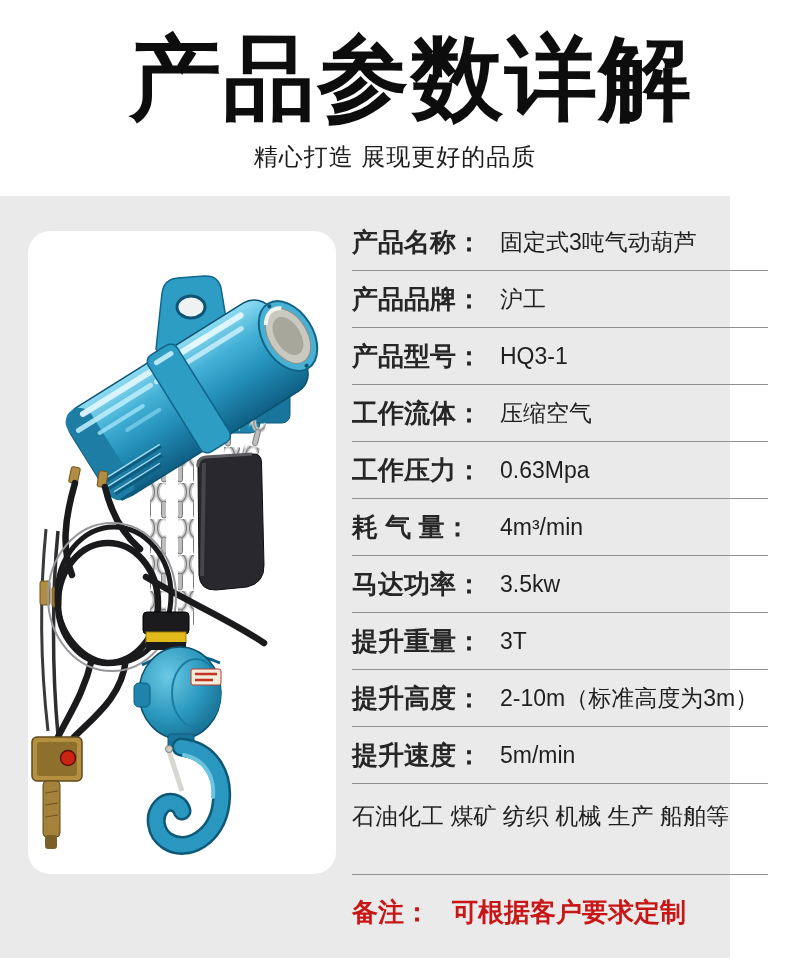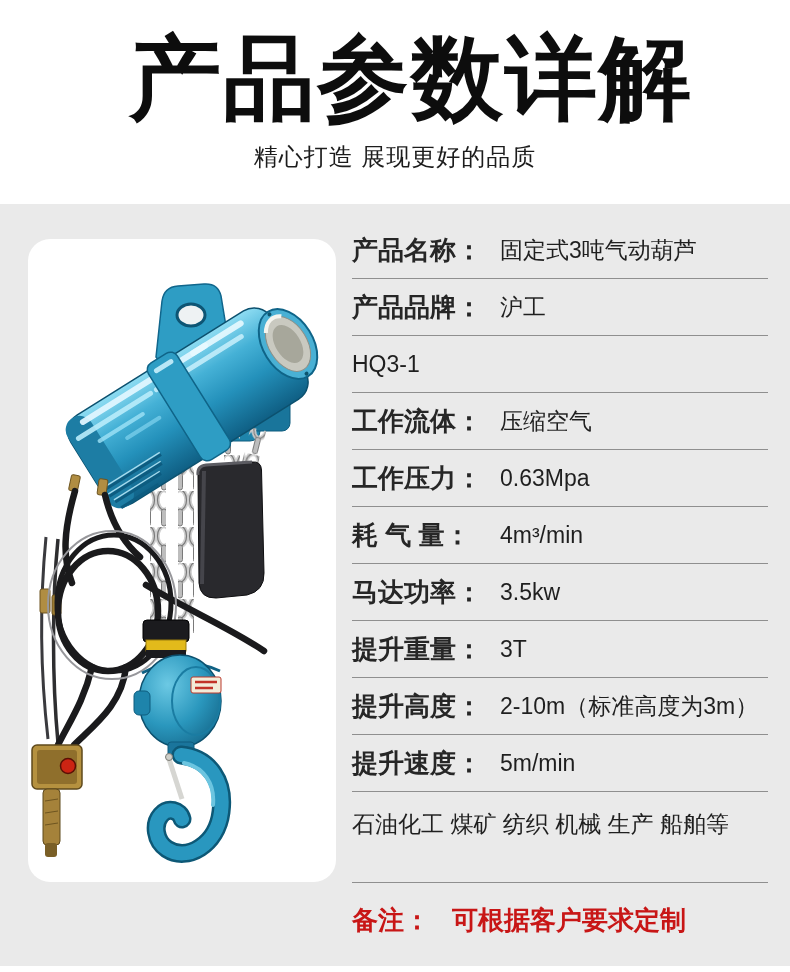--- a/index.html
+++ b/index.html
@@ -13,21 +13,21 @@
   body{font-family:"Liberation Sans","DejaVu Sans",sans-serif;background:#fff;}
   .page{position:relative;width:790px;height:972px;margin:0 auto;background:#fff;overflow:hidden;}
 
   
   .header{position:relative;width:100%;height:210px;background:#fff;text-align:center;}
   .page-title{padding-top:30px;font-size:92px;line-height:1.05;font-weight:900;
     color:var(--title-black);letter-spacing:2px;padding-left:32px;}
   .page-subtitle{margin-top:14px;font-size:24px;font-weight:500;color:#1c1c1c;letter-spacing:1px;}
 
   
-  .section{position:absolute;left:0;top:204px;width:790px;height:762px;background:var(--section-bg);}
+  .section{position:absolute;left:0;top:196px;width:730px;height:762px;background:var(--section-bg);}
 
   
   .product-card{position:absolute;left:28px;top:35px;width:308px;height:643px;
     background:#fff;border-radius:22px;overflow:hidden;}
   .product-card svg{display:block;}
 
   
   .spec-table{position:absolute;left:352px;top:18px;width:416px;}
   .spec-row{display:flex;align-items:center;min-height:57px;border-bottom:1px solid var(--divider);}
   .spec-row.row-tall{align-items:flex-start;min-height:91px;}
@@ -187,20 +187,21 @@
     <div class="spec-table">
       <div class="spec-row">
         <span class="spec-label">产品名称：</span>
         <span class="spec-value">固定式3吨气动葫芦</span>
       </div>
       <div class="spec-row">
         <span class="spec-label">产品品牌：</span>
         <span class="spec-value">沪工</span>
       </div>
       <div class="spec-row">
+        <span class="spec-label">产品型号：</span>
         <span class="spec-value">HQ3-1</span>
       </div>
       <div class="spec-row">
         <span class="spec-label">工作流体：</span>
         <span class="spec-value">压缩空气</span>
       </div>
       <div class="spec-row">
         <span class="spec-label">工作压力：</span>
         <span class="spec-value">0.63Mpa</span>
       </div>

